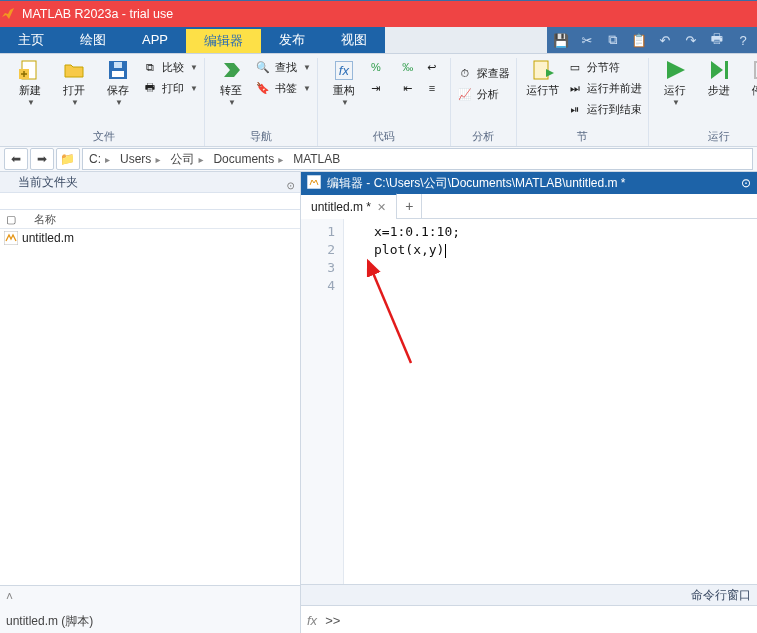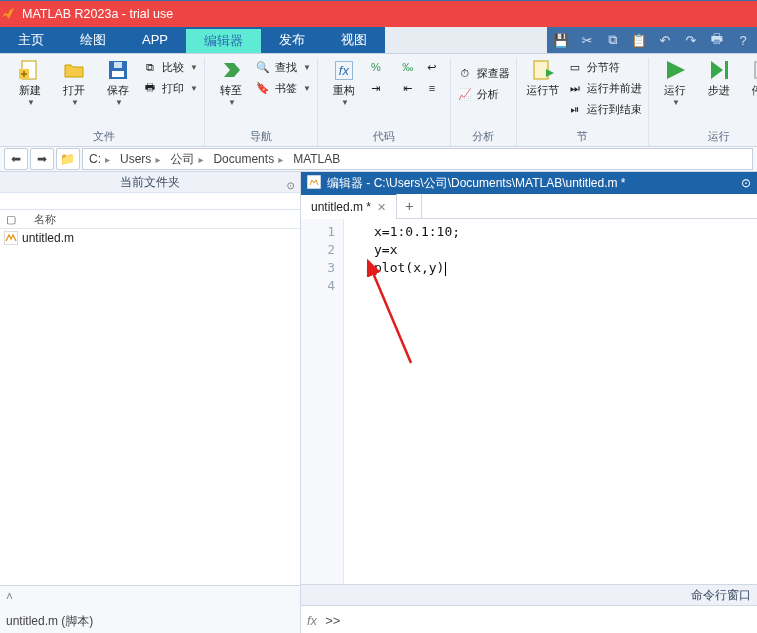--- a/index.html
+++ b/index.html
@@ -5,21 +5,21 @@
   html,body{margin:0;padding:0;font-family:"Microsoft YaHei","Segoe UI",Arial,sans-serif;font-size:12px;color:#222;background:#fff;}
   .window{width:757px;height:633px;display:flex;flex-direction:column;overflow:hidden;border-top:1px solid #3a6ea5;}
   
   .titlebar{background:#ef4444;color:#fff;height:26px;display:flex;align-items:center;padding:0 0;}
   .titlebar .logo{width:16px;height:16px;margin-right:6px;}
   .titlebar .title{font-size:12.5px;}
   
   .tabstrip{display:flex;align-items:flex-end;background:#e7ecf2;height:26px;border-bottom:1px solid #c9d3e0;position:relative;}
   .tabstrip .tab{height:26px;line-height:26px;padding:0 18px;color:#fff;font-size:13px;cursor:pointer;}
   .tabstrip .tab.blue{background:#1d63a8;}
-  .tabstrip .tab.active{background:#5eead4;color:#2b6bb2;border-top:2px solid #1d63a8;height:24px;line-height:24px;}
+  .tabstrip .tab.active{background:#fde047;color:#2b6bb2;border-top:2px solid #1d63a8;height:24px;line-height:24px;}
   .quicktools{margin-left:auto;display:flex;align-items:center;height:100%;background:#3e6fa6;padding:0 6px;gap:10px;color:#cfe0f3;}
   .qt{width:16px;height:16px;display:flex;align-items:center;justify-content:center;font-size:13px;}
   
   .ribbon{background:#f1f4f8;border-bottom:1px solid #cfd8e3;padding:4px 4px 0;display:flex;height:88px;}
   .group{display:flex;flex-direction:column;align-items:center;padding:0 6px;border-right:1px solid #dbe3ee;}
   .group:last-child{border-right:none;}
   .group-inner{display:flex;align-items:flex-start;gap:4px;flex:1;}
   .group-label{font-size:11px;color:#5a6a84;margin-top:2px;margin-bottom:2px;}
   .big{display:flex;flex-direction:column;align-items:center;width:40px;gap:2px;cursor:pointer;}
   .big .ic{width:24px;height:24px;display:flex;align-items:center;justify-content:center;}
@@ -30,21 +30,21 @@
   .dd{font-size:8px;color:#555;margin-left:2px;}
   
   .addrbar{display:flex;align-items:center;height:24px;background:#f6f8fb;border-bottom:1px solid #cfd8e3;padding:0 4px;gap:2px;font-size:12px;color:#444;}
   .navbtn{width:22px;height:20px;border:1px solid #c3cfdd;background:#fff;border-radius:2px;display:flex;align-items:center;justify-content:center;cursor:pointer;}
   .crumbs{flex:1;background:#fff;border:1px solid #c3cfdd;height:20px;display:flex;align-items:center;padding:0 6px;gap:6px;}
   .crumb{cursor:pointer;}
   .crumb .sep{margin:0 4px;color:#888;font-size:10px;}
   
   .body{flex:1;display:flex;min-height:0;}
   .left{width:300px;display:flex;flex-direction:column;border-right:1px solid #cfd8e3;}
-  .panelhdr{background:#eef2f8;height:20px;line-height:20px;padding:0 10px;font-size:12px;color:#3a4a63;border-bottom:1px solid #dbe3ee;position:relative;text-align:center;}
+  .panelhdr{background:#eef2f8;height:20px;line-height:20px;padding:0 18px;font-size:12px;color:#3a4a63;border-bottom:1px solid #dbe3ee;position:relative;}
   .panelhdr .arrow-dn{position:absolute;right:5px;top:4px;font-size:10px;color:#777;}
   .folder-tree{background:#fff;border-bottom:1px solid #dbe3ee;height:16px;}
   .filelist{flex:1;background:#fff;overflow:auto;}
   .filehdr{display:flex;height:18px;font-size:11px;color:#555;border-bottom:1px solid #e2e8f0;}
   .filehdr .col{padding:0 6px;line-height:18px;}
   .filehdr .col1{width:16px;}
   .filerow{display:flex;align-items:center;height:18px;font-size:12px;padding:0 4px;gap:4px;cursor:pointer;}
   .filerow .mic{width:14px;height:14px;}
   .detailbar{height:22px;border-top:1px solid #cfd8e3;display:flex;align-items:center;padding:0 6px;font-size:12px;color:#444;background:#f6f8fb;}
   .detail-up{font-size:12px;color:#888;margin-right:6px;}
@@ -357,21 +357,20 @@
       </div>
       <div class="editor">
         <div class="gutter">
           <div>1</div>
           <div>2</div>
           <div>3</div>
           <div>4</div>
         </div>
         <div class="code">
           <div class="ln">x=1:0.1:10;</div>
-          <div class="ln">y=x</div>
           <div class="ln"><span>plot(x,y)</span><span class="cursor"></span></div>
           <div class="ln"></div>
 
           <svg class="arrow-annot" style="left:12px;top:34px;" width="70" height="120">
             <defs>
                 <marker id="ah" markerWidth="8" markerHeight="8" refX="6" refY="3" orient="auto">
                   <path d="M0 0L7 3L0 6z" fill="#e21b1b"></path>
                 </marker>
               </defs>
             <line x1="55" y1="110" x2="12" y2="8" stroke="#e21b1b" stroke-width="2.5" marker-end="url(#ah)"></line>

